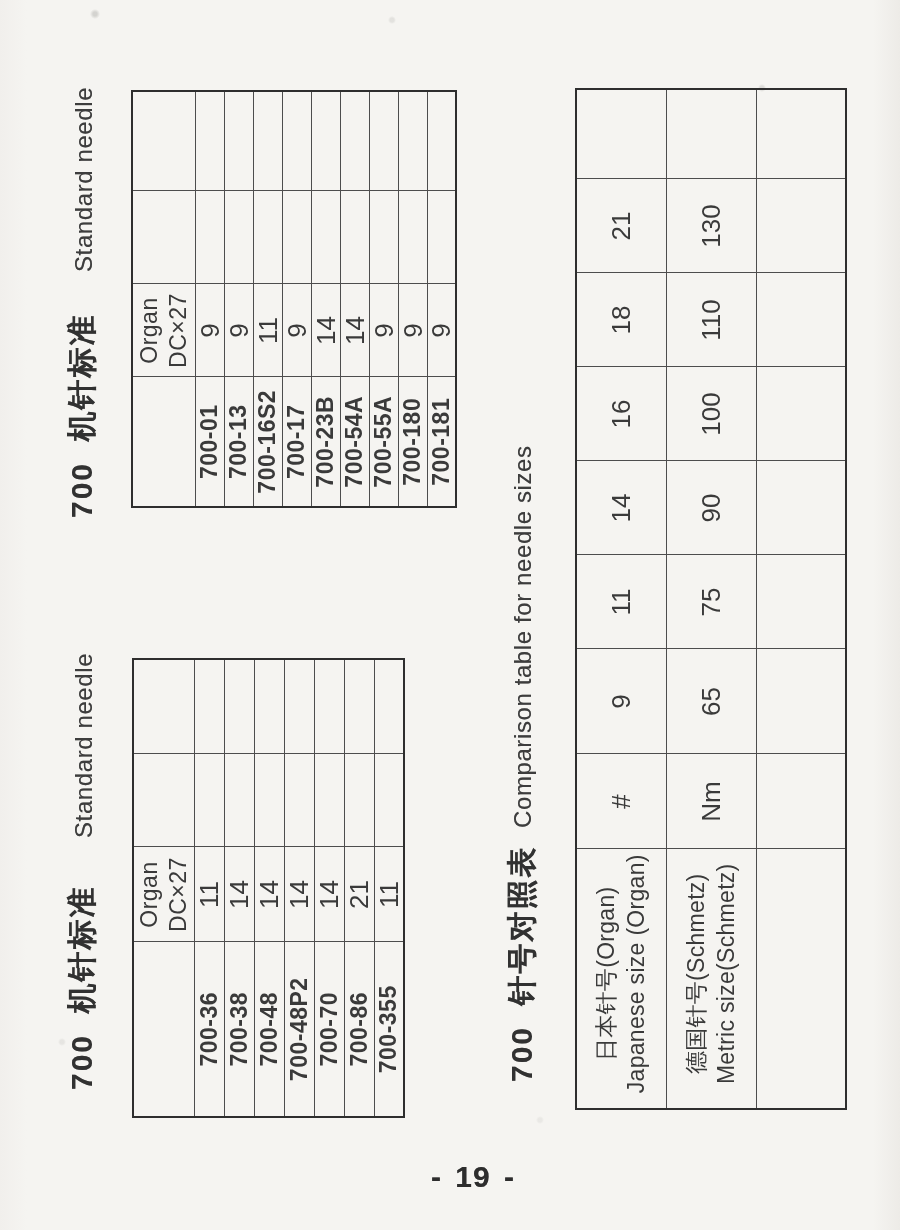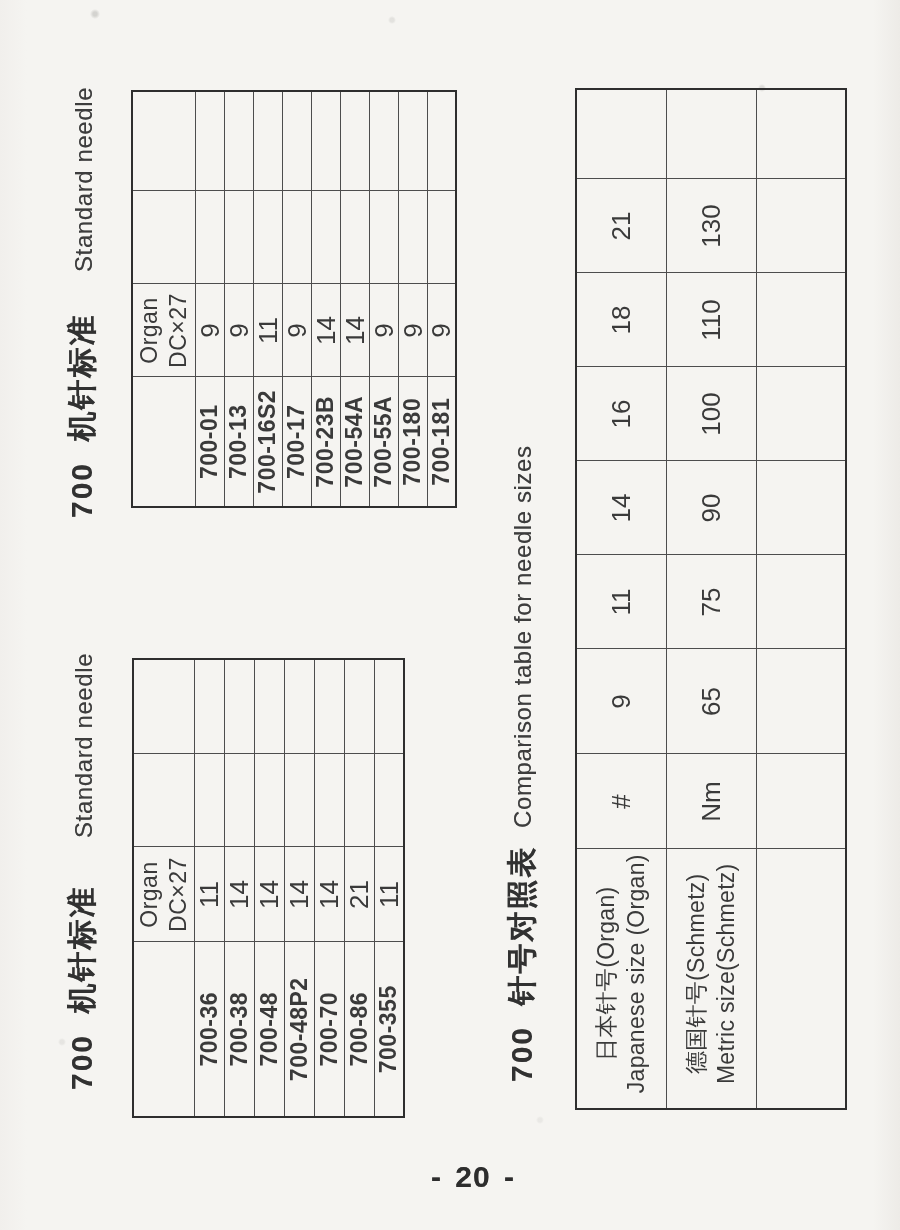--- a/index.html
+++ b/index.html
@@ -248,14 +248,14 @@
         <td class="empty"></td>
         <td class="empty"></td>
         <td class="empty"></td>
         <td class="empty"></td>
       </tr>
     </tbody>
       </table>
 
   </div>
 
-  <div class="pagenum">- 20 -</div>
+  <div class="pagenum">- 19 -</div>
 </div>
 
 </body></html>

